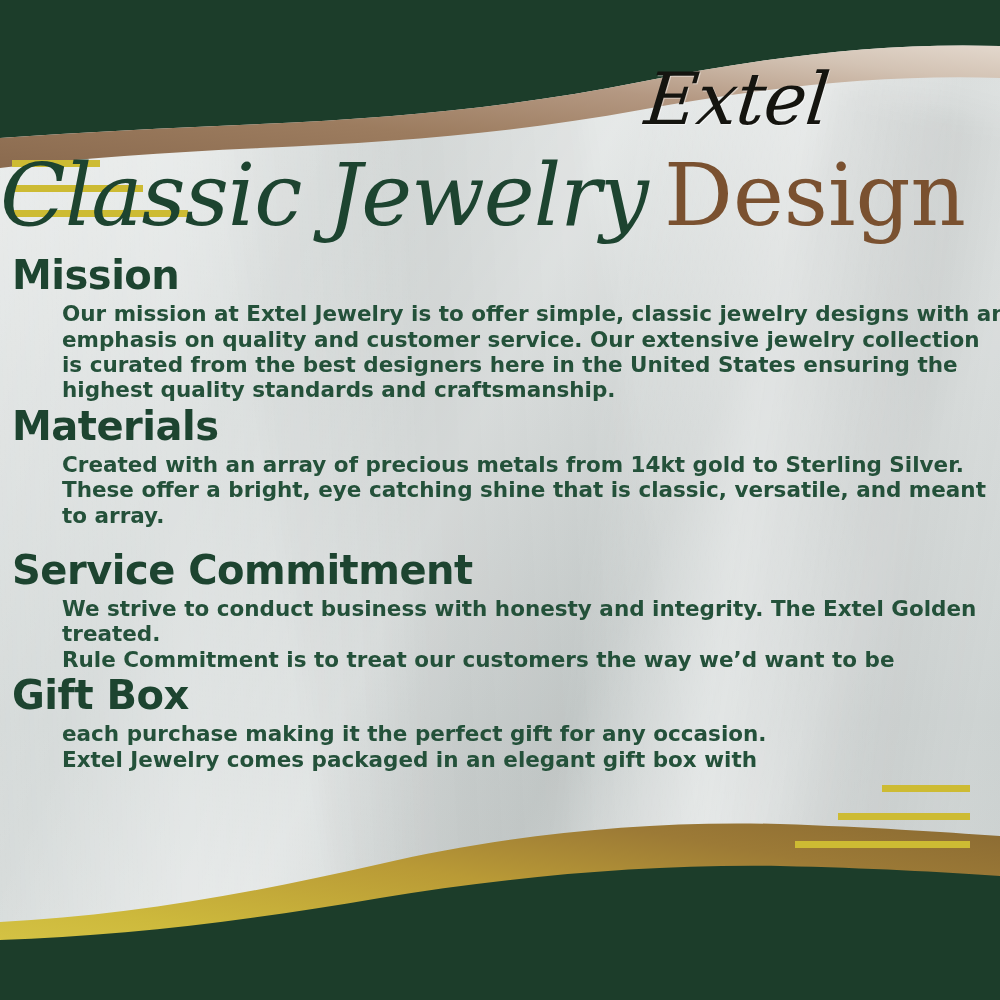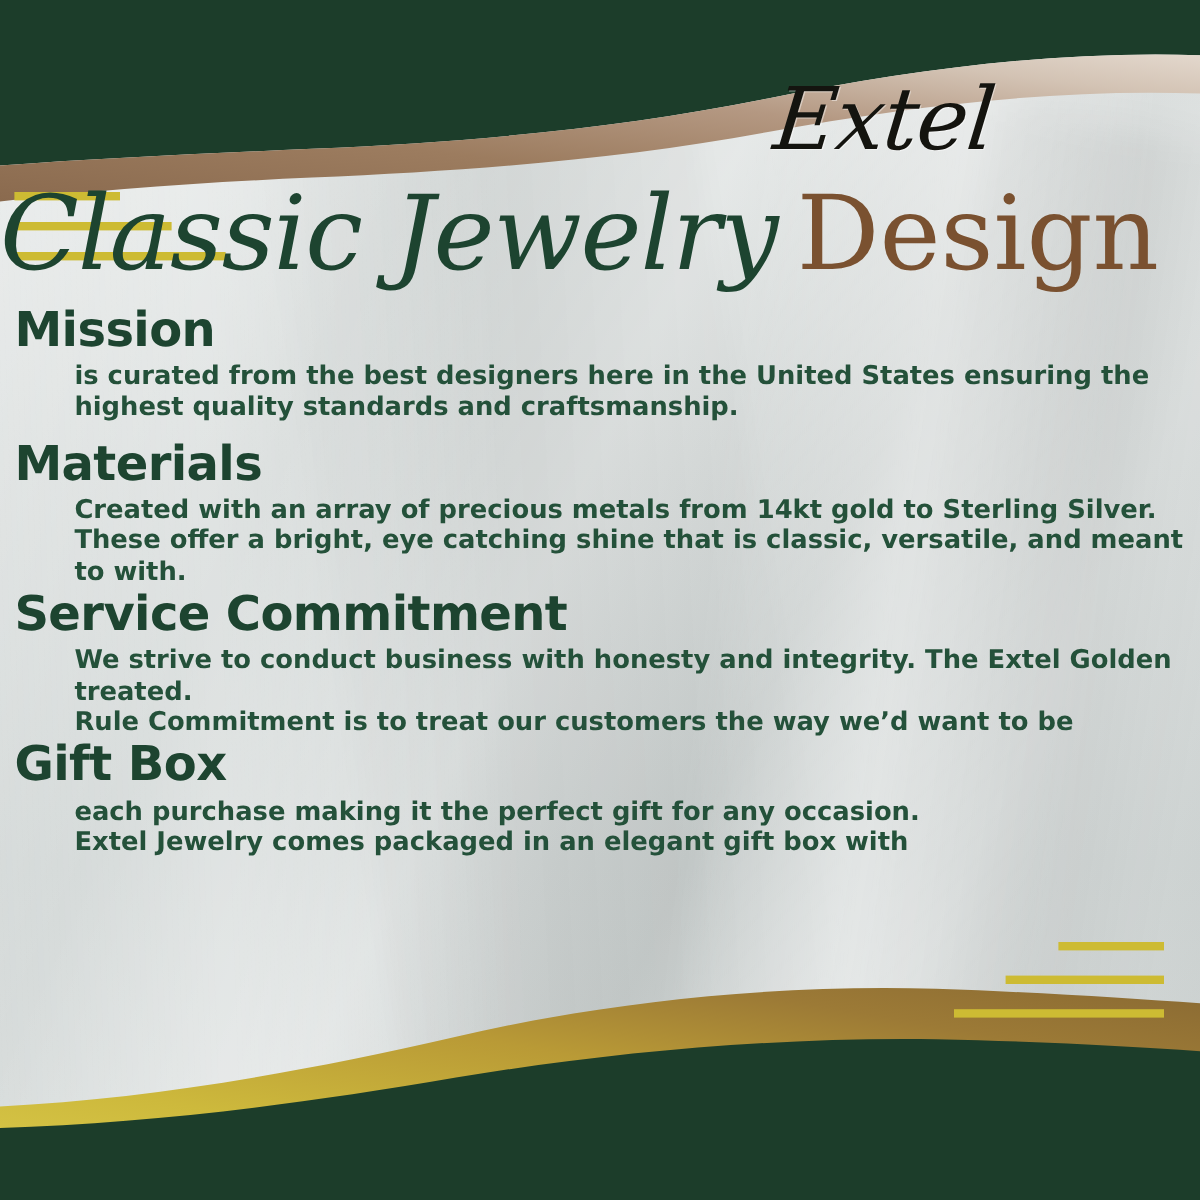--- a/index.html
+++ b/index.html
@@ -156,22 +156,22 @@
     margin: 0 0 0 62px;
     font-family: "DejaVu Sans", sans-serif;
     font-weight: 700;
     font-size: 21.5px;
     line-height: 1.18;
     color: #24513a;
     max-width: 912px;
   }
   .sec-body .ln { display: block; white-space: nowrap; }
 
-  #sec-mission { margin-bottom: 12px; }
-  #sec-materials { margin-bottom: 0; }
+  #sec-mission { margin-bottom: 0; }
+  #sec-materials { margin-bottom: 19px; }
   #sec-service { margin-bottom: 0; }
   #sec-giftbox .sec-body { max-width: 720px; }
 </style>
 </head>
 <body>
 
 <div id="poster">
 
   <div class="bg-base"></div>
   <div class="bg-fold-a"></div>
@@ -223,31 +223,33 @@
 
   <div class="headline">
     <span class="h-classic">Classic Jewelry</span><span class="h-design">Design</span>
   </div>
 
   <div class="sections">
 
     <div class="section" id="sec-mission">
       <h2 class="sec-heading">Mission</h2>
       <div class="sec-body">
+        <span class="ln">Our mission at Extel Jewelry is to offer simple, classic jewelry designs with an</span>
+        <span class="ln">emphasis on quality and customer service. Our extensive jewelry collection</span>
         <span class="ln">is curated from the best designers here in the United States ensuring the</span>
         <span class="ln">highest quality standards and craftsmanship.</span>
       </div>
     </div>
 
     <div class="section" id="sec-materials">
       <h2 class="sec-heading">Materials</h2>
       <div class="sec-body">
         <span class="ln">Created with an array of precious metals from 14kt gold to Sterling Silver.</span>
         <span class="ln">These offer a bright, eye catching shine that is classic, versatile, and meant</span>
-        <span class="ln">to with.</span>
+        <span class="ln">to array.</span>
       </div>
     </div>
 
     <div class="section" id="sec-service">
       <h2 class="sec-heading">Service Commitment</h2>
       <div class="sec-body">
         <span class="ln">We strive to conduct business with honesty and integrity. The Extel Golden</span>
         <span class="ln">treated.</span>
         <span class="ln">Rule Commitment is to treat our customers the way we’d want to be</span>
       </div>

